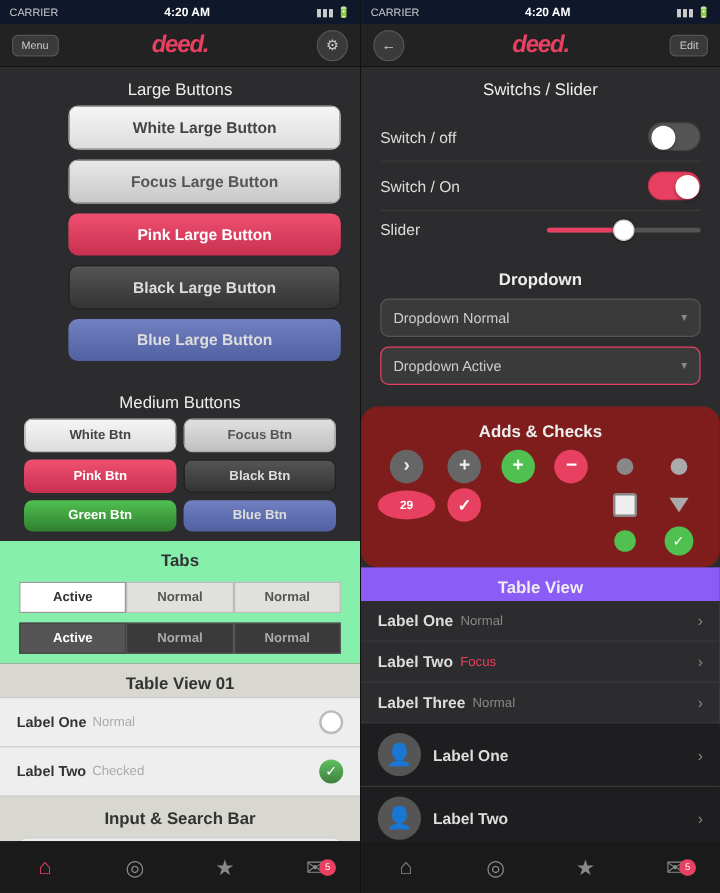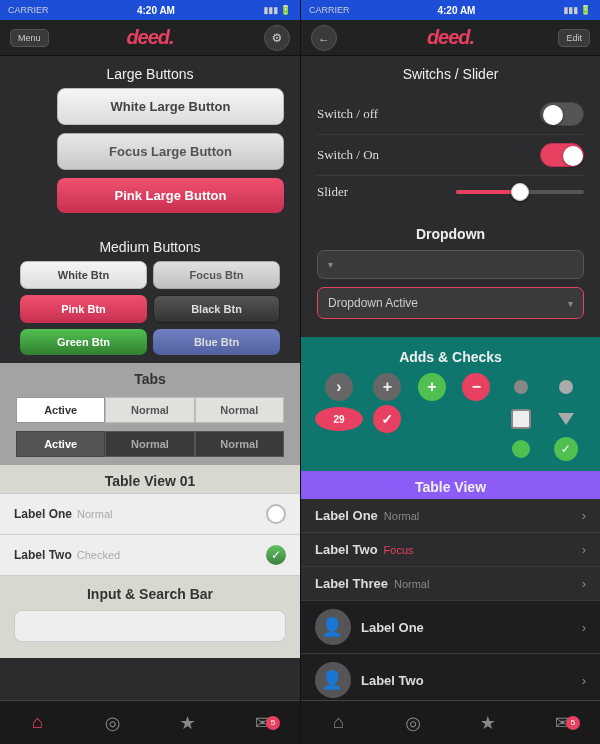--- a/index.html
+++ b/index.html
@@ -19,21 +19,21 @@
       background: #2a2a2a;
       display: flex;
       flex-direction: column;
       overflow: hidden;
       position: relative;
     }
 
     
     .status-bar {
       height: 20px;
-      background: #1d4ed8;
+      background: #0f172a;
       display: flex;
       align-items: center;
       justify-content: space-between;
       padding: 0 8px;
       font-size: 9px;
       color: #ccc;
       flex-shrink: 0;
     }
     .status-bar .time { font-size: 10px; color: #fff; font-weight: 600; }
     .status-icons { display: flex; gap: 3px; align-items: center; }
@@ -157,21 +157,21 @@
       cursor: pointer;
     }
     .med-white { background: linear-gradient(180deg, #f5f5f5 0%, #ddd 100%); color: #444; border: 1px solid #bbb; }
     .med-focus { background: linear-gradient(180deg, #e0e0e0 0%, #c0c0c0 100%); color: #555; border: 1px solid #aaa; }
     .med-pink  { background: linear-gradient(180deg, #f05070 0%, #c83050 100%); color: #fff; }
     .med-black { background: linear-gradient(180deg, #555 0%, #333 100%); color: #ddd; border:1px solid #222; }
     .med-blue  { background: linear-gradient(180deg, #7080c0 0%, #5060a0 100%); color: #ddd; }
     .med-green { background: linear-gradient(180deg, #50c050 0%, #308030 100%); color: #fff; }
 
     
-    .tabs-section { background: #a3a3a3; padding: 0; }
+    .tabs-section { background: #86efac; padding: 0; }
     .tabs-title { text-align: center; font-size: 14px; font-weight: 600; color: #333; padding: 8px 0 6px; }
     .tab-row { display: flex; padding: 4px 16px; gap: 0; }
     .tab-item {
       flex: 1;
       text-align: center;
       padding: 6px 0;
       font-size: 11px;
       font-weight: 600;
       border: 1px solid #bbb;
       background: #e0e0dc;
@@ -248,21 +248,21 @@
       background: #e84060; color: #fff; border-radius: 8px;
       font-size: 8px; min-width: 14px; height: 14px;
       display: flex; align-items: center; justify-content: center;
       padding: 0 3px;
     }
 
     
     .right-content { background: #2c2c2e; }
 
     
-    .switch-section { padding: 6px 16px 10px; font-family: Liberation Serif, serif; }
+    .switch-section { padding: 6px 16px 10px; }
     .switch-row {
       display: flex; align-items: center;
       padding: 8px 0;
       border-bottom: 1px solid #3a3a3a;
     }
     .switch-label { font-size: 13px; color: #ddd; flex: 1; }
     .toggle {
       width: 44px; height: 24px; border-radius: 12px;
       position: relative; cursor: pointer;
     }
@@ -295,21 +295,21 @@
       display: flex; align-items: center;
       background: #3a3a3a; border: 1px solid #555;
       border-radius: 7px; padding: 8px 10px;
       margin-bottom: 8px; cursor: pointer;
     }
     .dropdown-row.active-dd { border-color: #e84060; }
     .dropdown-text { flex: 1; font-size: 12px; color: #ccc; }
     .dropdown-arrow { color: #888; font-size: 10px; }
 
     
-    .adds-section { background: #0f766e; padding: 8px 14px 10px; }
+    .adds-section { background: #7f1d1d; padding: 8px 14px 10px; border-radius: 14px; }
     .adds-title { text-align: center; font-size: 14px; color: #eee; font-weight: 600; padding: 4px 0 8px; }
     .adds-grid {
       display: grid; grid-template-columns: repeat(6, 1fr);
       gap: 4px; align-items: center;
     }
     .add-btn {
       width: 28px; height: 28px; border-radius: 50%;
       display: flex; align-items: center; justify-content: center;
       font-size: 16px; font-weight: 700; cursor: pointer; border: none;
       margin: auto;
@@ -395,20 +395,22 @@
     </div>
   </div>
 
   <div class="content left-content">
 
     <div class="section-title">Large Buttons</div>
     <div class="btn-section">
       <button class="large-btn btn-white">White Large Button</button>
       <button class="large-btn btn-focus">Focus Large Button</button>
       <button class="large-btn btn-pink">Pink Large Button</button>
+      <button class="large-btn btn-black">Black Large Button</button>
+      <button class="large-btn btn-blue">Blue Large Button</button>
     </div>
 
     <div class="section-title">Medium Buttons</div>
     <div class="medium-btn-grid">
       <button class="med-btn med-white">White Btn</button>
       <button class="med-btn med-focus">Focus Btn</button>
       <button class="med-btn med-pink">Pink Btn</button>
       <button class="med-btn med-black">Black Btn</button>
       <button class="med-btn med-green">Green Btn</button>
       <button class="med-btn med-blue">Blue Btn</button>
@@ -512,20 +514,21 @@
         <div class="slider-track">
           <div class="slider-fill"></div>
           <div class="slider-thumb"></div>
         </div>
       </div>
     </div>
 
     <div class="dropdown-section">
       <div class="dropdown-title">Dropdown</div>
       <div class="dropdown-row">
+        <span class="dropdown-text">Dropdown Normal</span>
         <span class="dropdown-arrow">▾</span>
       </div>
       <div class="dropdown-row active-dd">
         <span class="dropdown-text">Dropdown Active</span>
         <span class="dropdown-arrow">▾</span>
       </div>
     </div>
 
     <div class="adds-section">
       <div class="adds-title">Adds &amp; Checks</div>

